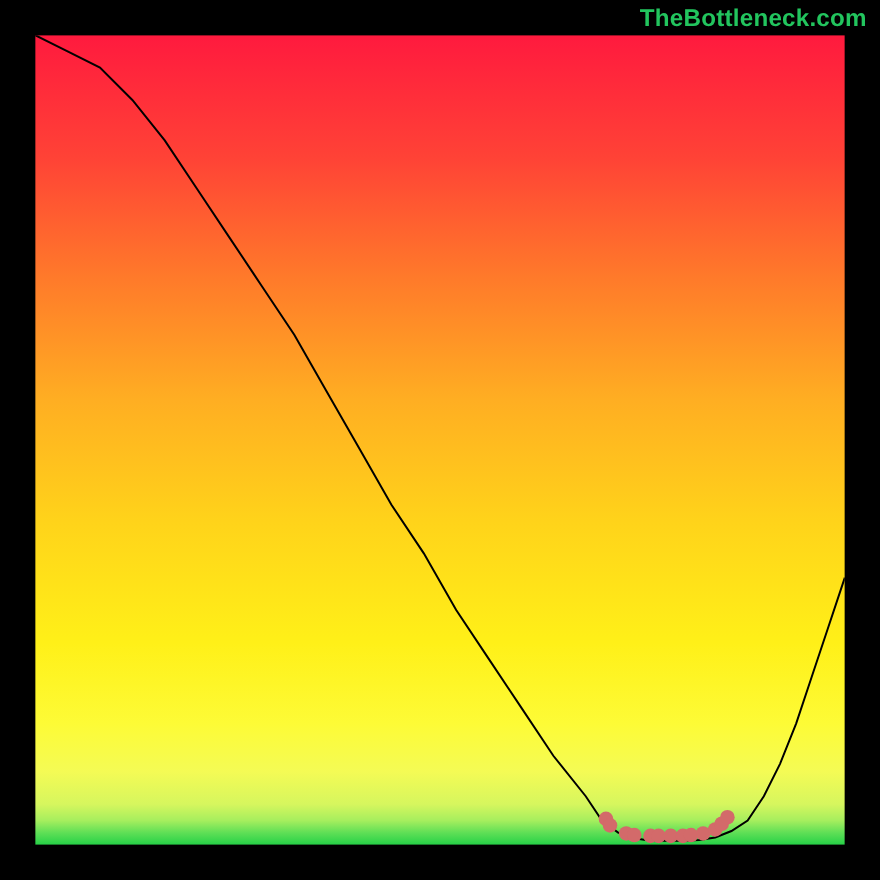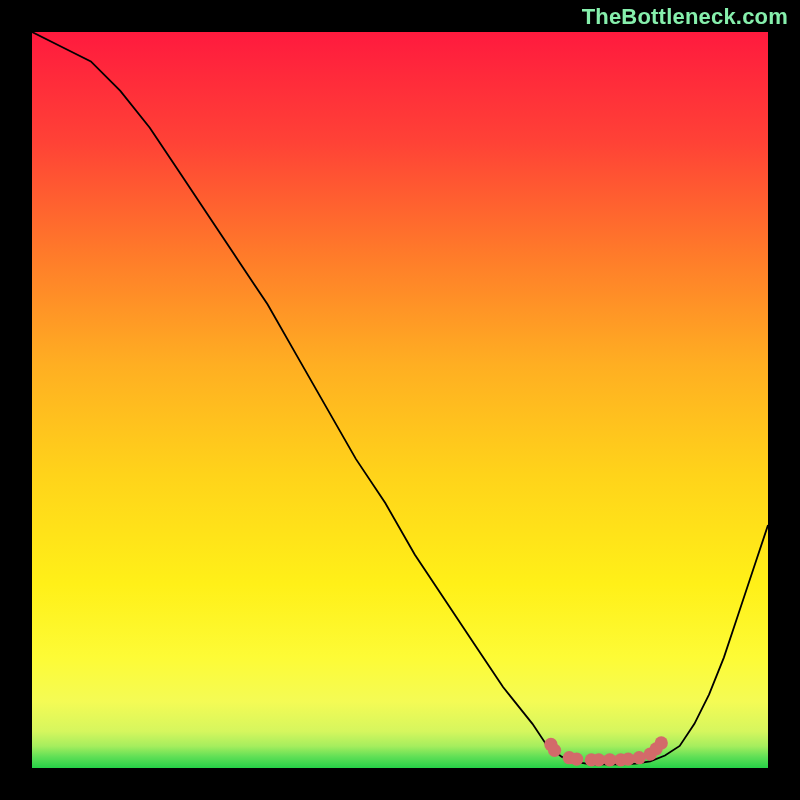--- a/index.html
+++ b/index.html
@@ -14,21 +14,21 @@
   .outer {
     position: relative;
     width: 800px;
     height: 800px;
     background: #000;
   }
   .watermark {
     position: absolute;
     top: 4px;
     right: 12px;
-    color: #86efac;
+    color: #22c55e;
     font-size: 22px;
     font-weight: bold;
     z-index: 10;
     letter-spacing: 0.2px;
   }
   .plot {
     position: absolute;
     left: 32px;
     top: 32px;
     width: 736px;

